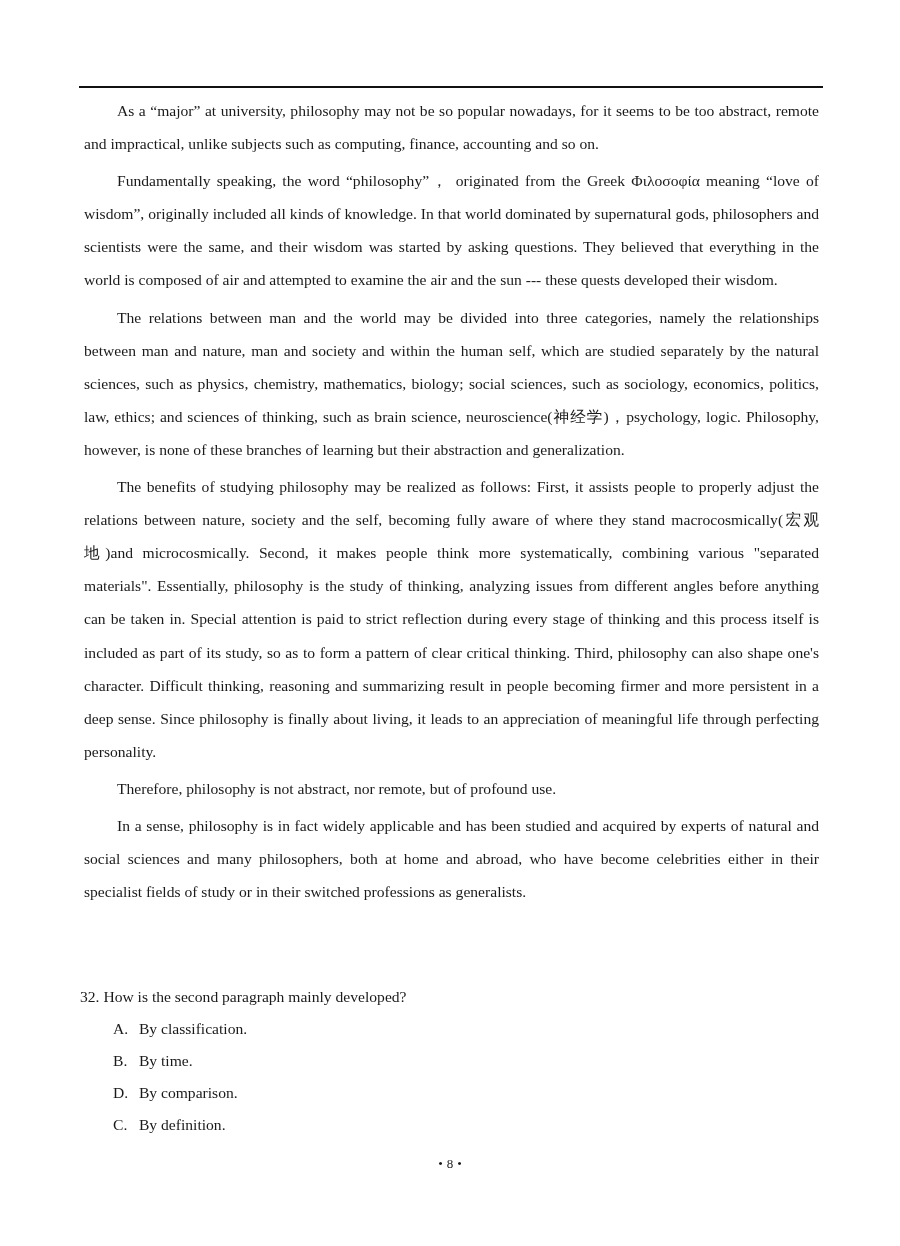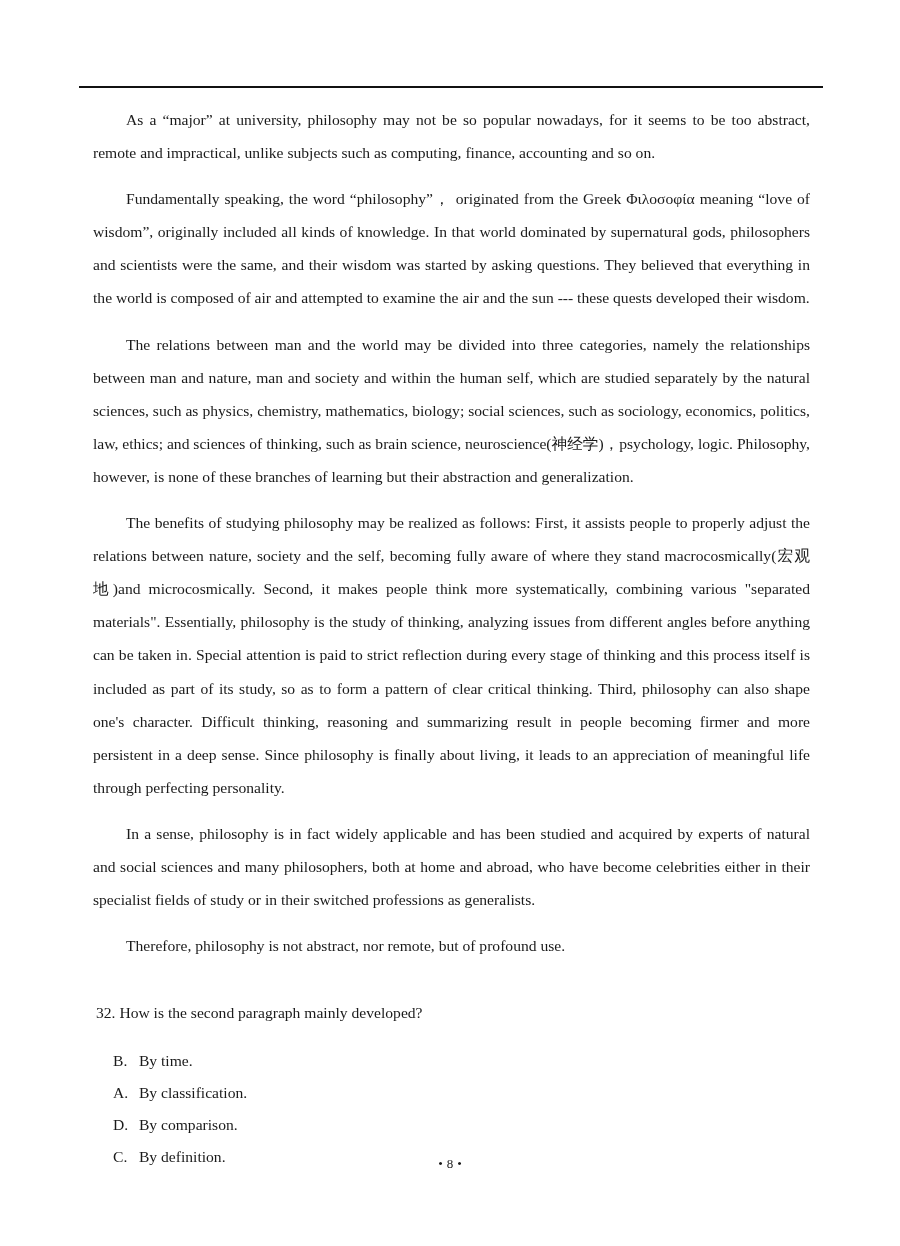--- a/index.html
+++ b/index.html
@@ -1,55 +1,55 @@
 <!DOCTYPE html>
 <html><head>
 <meta charset="utf-8">
 <style>
   html, body { margin: 0; padding: 0; background: #ffffff; }
   body { width: 900px; height: 1246px; position: relative; overflow: hidden;
          font-family: "Liberation Serif", "DejaVu Serif", serif; color: #1a1a1a; }
   .rule { position: absolute; left: 79px; top: 86px; width: 744px; height: 2px; background: #111; }
   .passage { position: absolute; left: 80px; top: 90px; width: 743px; }
-  .para { margin: 13px; font-size: 15.6px; line-height: 33.1px; text-align: justify; text-indent: 33px; }
+  .para { margin: 4px; font-size: 15.6px; line-height: 33.1px; text-align: justify; text-indent: 33px; }
   .question { position: absolute; left: 80px; top: 981px; width: 743px; font-size: 15.6px; }
-  .q-stem { line-height: 32px; margin: 16px; }
+  .q-stem { line-height: 32px; margin: 0; }
   .options { margin: 0; padding: 0; list-style: none; }
   .option { line-height: 32px; padding-left: 33px; }
   .option .letter { display: inline-block; min-width: 22px; }
   .page-num { position: absolute; left: 0; width: 900px; top: 1156px; text-align: center; font-size: 13px; }
   .page-num .dot { margin: 0 4px; }
 </style>
 </head>
 <body>
 
 <div class="rule"></div>
 
 <div class="passage">
   <p class="para">As a “major” at university, philosophy may not be so popular nowadays, for it seems to be too abstract, remote and impractical, unlike subjects such as computing, finance, accounting and so on.</p>
   <p class="para">Fundamentally speaking, the word “philosophy”， originated from the Greek Φιλοσοφία   meaning “love of wisdom”, originally included all kinds of knowledge. In that world dominated by supernatural gods, philosophers and scientists were the same, and their wisdom was started by asking questions. They believed that everything in the world is composed of air and attempted to examine the air and the sun --- these quests developed their wisdom.</p>
   <p class="para">The relations between man and the world may be divided into three categories, namely the relationships between man and nature, man and society and within the human self, which are studied separately by the natural sciences, such as physics, chemistry, mathematics, biology; social sciences, such as sociology, economics, politics, law, ethics; and sciences of thinking, such as brain science, neuroscience(神经学)，psychology, logic. Philosophy, however, is none of these branches of learning but their abstraction and generalization.</p>
   <p class="para">The benefits of studying philosophy may be realized as follows: First, it assists people to properly adjust the relations between nature, society and the self, becoming fully aware of where they stand macrocosmically(宏观地)and microcosmically. Second, it makes people think more systematically, combining various "separated materials". Essentially, philosophy is the study of thinking, analyzing issues from different angles before anything can be taken in. Special attention is paid to strict reflection during every stage of thinking and this process itself is included as part of its study, so as to form a pattern of clear critical thinking. Third, philosophy can also shape one's character. Difficult thinking, reasoning and summarizing result in people becoming firmer and more persistent in a deep sense. Since philosophy is finally about living, it leads to an appreciation of meaningful life through perfecting personality.</p>
+  <p class="para">Therefore, philosophy is not abstract, nor remote, but of profound use.</p>
   <p class="para">In a sense, philosophy is in fact widely applicable and has been studied and acquired by experts of natural and social sciences and many philosophers, both at home and abroad, who have become celebrities either in their specialist fields of study or in their switched professions as generalists.</p>
-  <p class="para">Therefore, philosophy is not abstract, nor remote, but of profound use.</p>
 </div>
 
 <div class="question">
   <p class="q-stem">
     <span>32.</span>
     <span>How is the second paragraph mainly developed?</span>
   </p>
   <ul class="options">
     <li class="option">
+      <span class="letter">A.</span>
+      <span>By classification.</span>
+    </li>
+    <li class="option">
       <span class="letter">B.</span>
       <span>By time.</span>
-    </li>
-    <li class="option">
-      <span class="letter">A.</span>
-      <span>By classification.</span>
     </li>
     <li class="option">
       <span class="letter">D.</span>
       <span>By comparison.</span>
     </li>
     <li class="option">
       <span class="letter">C.</span>
       <span>By definition.</span>
     </li>
   </ul>

